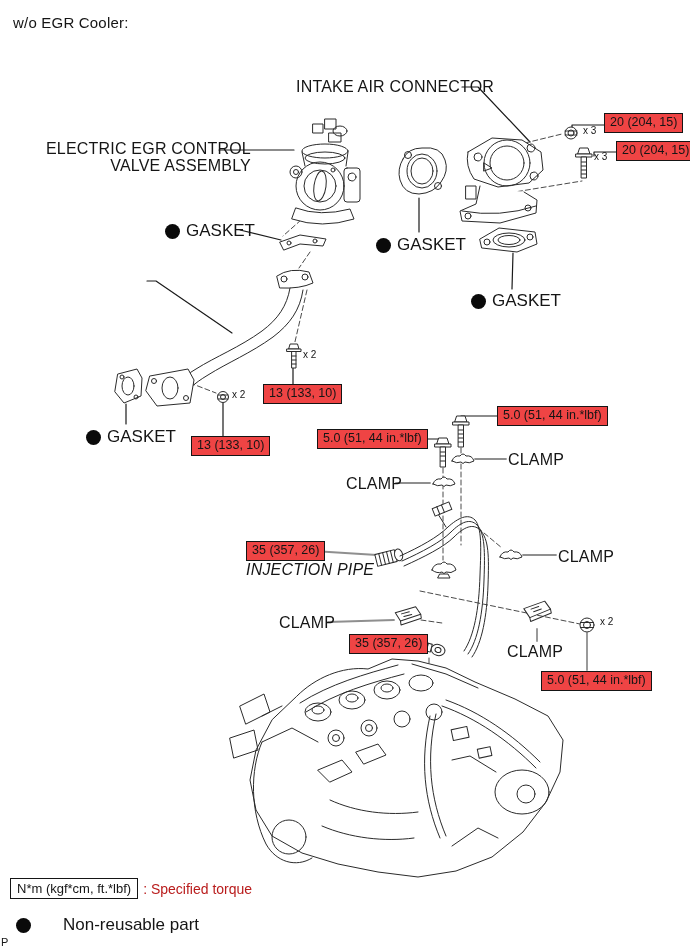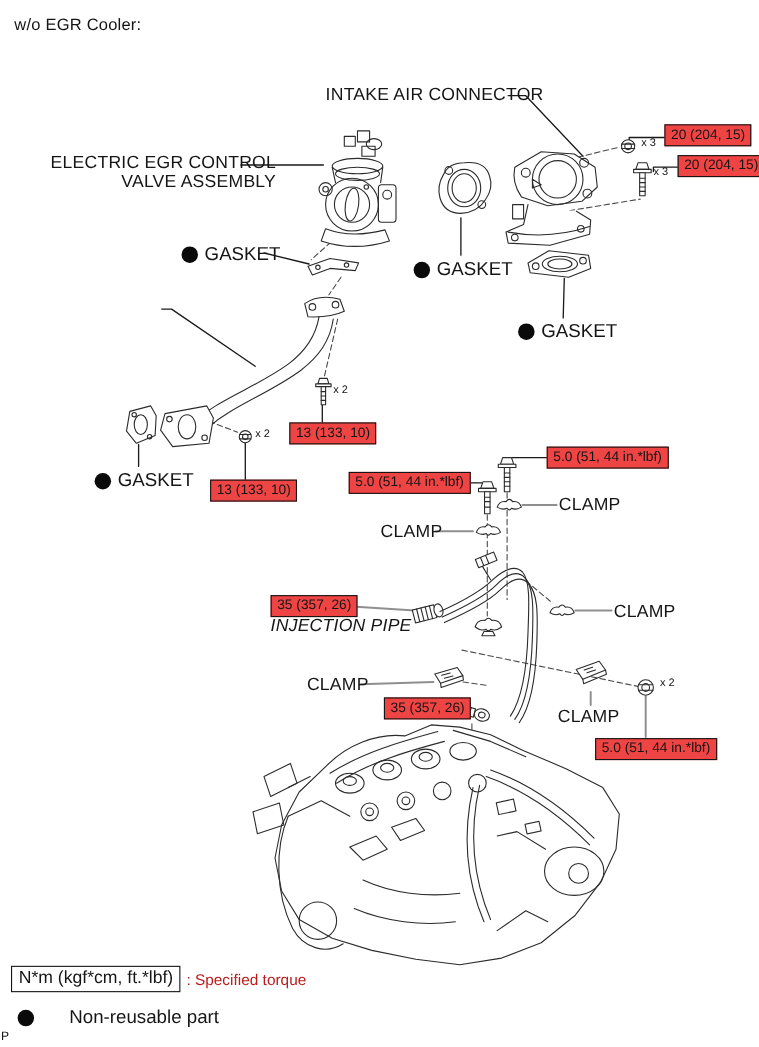--- a/index.html
+++ b/index.html
@@ -8,21 +8,21 @@
   #art{position:absolute;left:0;top:0;width:690px;height:952px;}
   .lbl{position:absolute;font-size:16px;line-height:17px;letter-spacing:.2px;white-space:nowrap;color:#151515;}
   .title{font-size:15px;}
   .tbox{position:absolute;border:1.6px solid #151515;background:#ef4444;padding:1px 5px 2px 5px;
         font-size:12.5px;line-height:15px;white-space:nowrap;color:#151515;}
   .brow{position:absolute;display:flex;align-items:center;gap:6px;white-space:nowrap;}
   .bullet{width:15px;height:15px;border-radius:50%;background:#0a0a0a;flex:0 0 auto;}
   .brow .txt{font-size:17px;color:#151515;}
   .qty{position:absolute;font-size:10px;color:#151515;white-space:nowrap;}
   .legendrow{position:absolute;display:flex;align-items:center;}
-  .legendbox{border:1.6px solid #151515;background:#fff;padding:2px 6px;font-size:16px;color:#151515;white-space:nowrap;}
+  .legendbox{border:1.6px solid #151515;background:#fff;padding:2px 6px;font-size:13px;color:#151515;white-space:nowrap;}
   .legenddesc{font-size:14px;margin-left:5px;color:#b91c1c;white-space:nowrap;}
   .pmark{position:absolute;font-size:11px;color:#151515;}
 </style>
 </head>
 <body>
 
 <div id="page">
 
   <svg id="art" viewBox="0 0 690 952" fill="none" stroke="#2b2b2b" stroke-width="1" stroke-linecap="round" stroke-linejoin="round">
 

